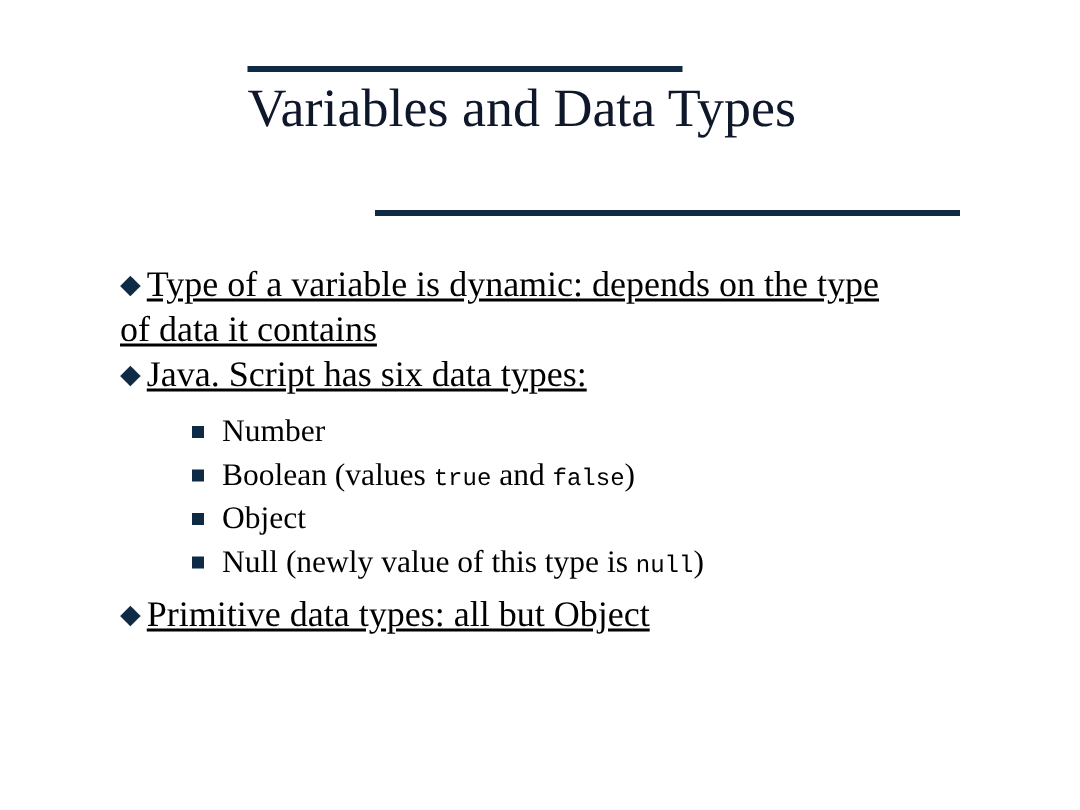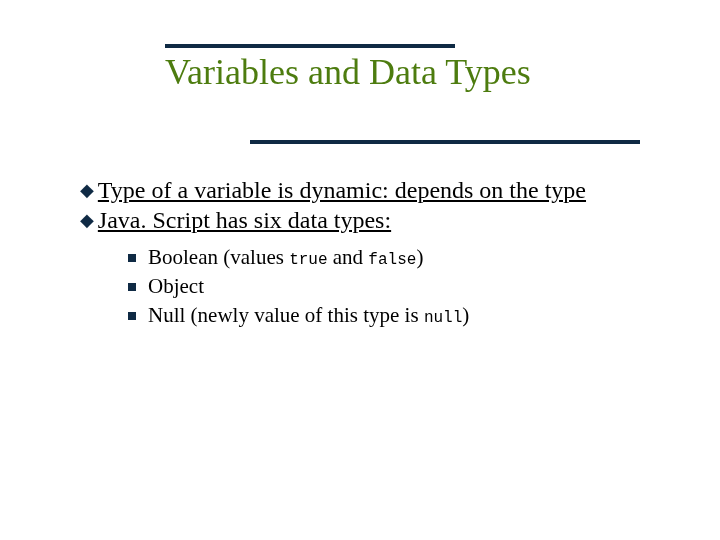--- a/index.html
+++ b/index.html
@@ -27,21 +27,21 @@
   .title-rule-top {
     height: 4px;
     background: #0f2a44;
     width: 290px;
     margin-bottom: 6px;
     margin-left: 0px;
   }
   .title-text {
     font-size: 36px;
     line-height: 1.05;
-    color: #4d7c0f;
+    color: #0f172a;
     white-space: nowrap;
   }
   .title-rule-bottom {
     position: absolute;
     top: 140px;
     left: 250px;
     height: 4px;
     width: 390px;
     background: #0f2a44;
   }
@@ -93,32 +93,41 @@
     <div class="title-rule-top"></div>
     <div class="title-text">Variables and Data Types</div>
   </div>
   <div class="title-rule-bottom"></div>
 
   <div class="body">
 
     <p class="bullet-line">
       <span class="diamond">◆</span><span>Type of a variable is dynamic: depends on the type</span>
     </p>
+    <p class="bullet-line">
+      <span>of data it contains</span>
+    </p>
 
     <p class="bullet-line">
       <span class="diamond">◆</span><span>Java. Script has six data types:</span>
     </p>
 
     <div class="sublist">
+      <div class="subitem">
+        <span class="square"></span><span>Number</span>
+      </div>
       <div class="subitem">
         <span class="square"></span><span>Boolean (values </span><span class="mono">true</span><span> and </span><span class="mono">false</span><span>)</span>
       </div>
       <div class="subitem">
         <span class="square"></span><span>Object</span>
       </div>
       <div class="subitem">
         <span class="square"></span><span>Null (newly value of this type is </span><span class="mono">null</span><span>)</span>
       </div>
     </div>
 
+    <p class="bullet-line">
+      <span class="diamond">◆</span><span>Primitive data types: all but Object</span>
+    </p>
 
   </div>
 </div>
 
 </body></html>

